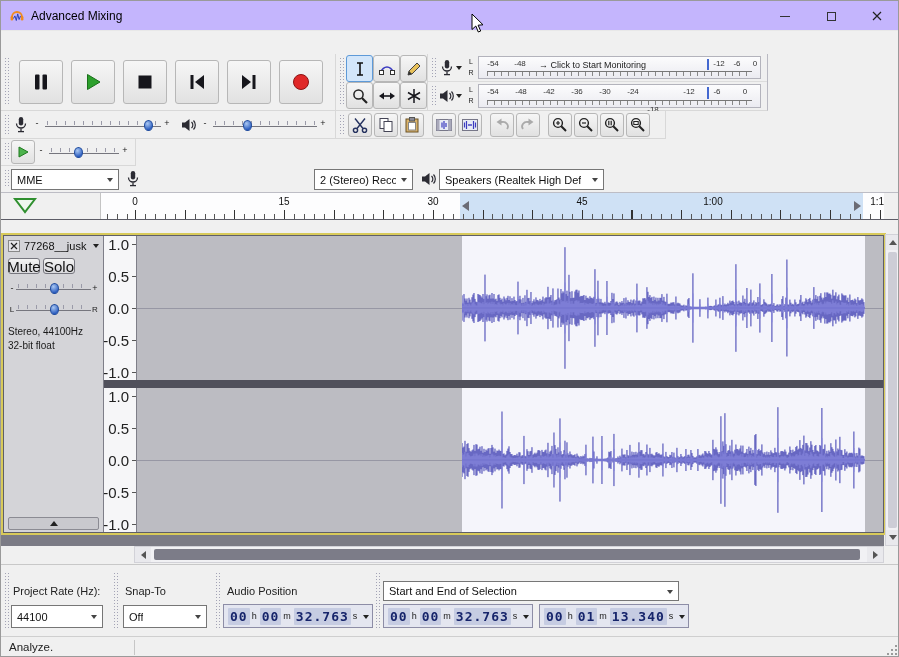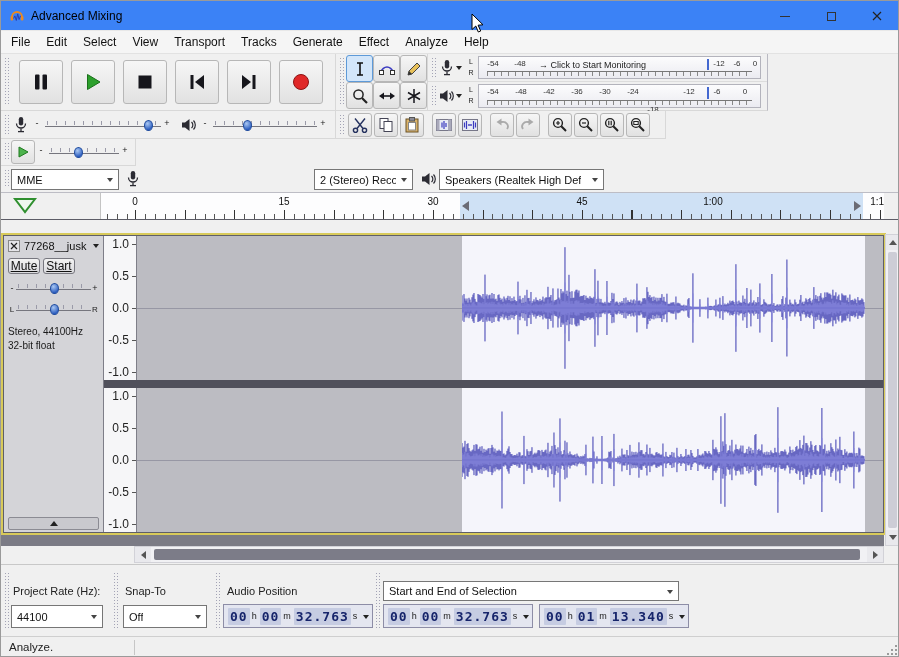--- a/index.html
+++ b/index.html
@@ -1,21 +1,21 @@
 <!DOCTYPE html>
 <html><head>
 <meta charset="utf-8">
 <style>
 *{margin:0;padding:0;box-sizing:border-box;}
 html,body{background:#555;}
 body{font-family:"Liberation Sans",sans-serif;-webkit-font-smoothing:antialiased;}
 .app{position:relative;width:899px;height:657px;background:#f0f0f0;border:1px solid #9a9a9a;overflow:hidden;font-size:12px;color:#111;cursor:default;user-select:none;}
 
 
-.titlebar{position:absolute;left:0;top:0;width:899px;height:30px;background:#3b82f6;border-bottom:1px solid #e8e8e8;display:flex;align-items:center;}
+.titlebar{position:absolute;left:0;top:0;width:899px;height:30px;background:#c4b5fd;border-bottom:1px solid #e8e8e8;display:flex;align-items:center;}
 .title-text{font-size:12px;color:#000;margin-left:6px;}
 .win-controls{position:absolute;right:0;top:0;height:30px;display:flex;}
 .wbtn{width:46px;height:30px;display:flex;align-items:center;justify-content:center;}
 .wmin-glyph{width:10px;height:1px;background:#333;}
 .wmax-glyph{width:9px;height:9px;border:1px solid #333;}
 
 
 .menubar{position:absolute;left:0;top:30px;width:899px;height:23px;background:#f5f5f5;border-bottom:1px solid #e2e2e2;display:flex;align-items:center;padding-left:2px;}
 .menu-item{padding:0 8px;font-size:12px;line-height:22px;color:#111;}
 
@@ -65,29 +65,29 @@
 .tl-ticks-major{position:absolute;left:0;right:0;bottom:0;height:9px;background:repeating-linear-gradient(to right,#333 0 1px,transparent 1px 49.65px);background-position:34px 0;}
 
 
 .trackarea{position:absolute;left:0;top:219px;width:899px;height:344px;background:#f0f0f0;}
 .track{position:absolute;left:2px;top:15px;width:881px;height:298px;background:#d4d4d8;border:1px solid #5f5f68;box-shadow:0 0 0 2px #d8ca5a;}
 .tcp{position:absolute;left:0;top:0;width:100px;height:296px;background:#d4d4d8;border-right:1px solid #7e7e88;display:flex;flex-direction:column;padding:2px 4px 2px 4px;}
 .tcp-titlerow{display:flex;align-items:center;height:15px;flex:0 0 auto;justify-content:space-between;}
 .tcp-close{width:12px;height:12px;border:1px solid #888;background:#e4e4e8;display:flex;align-items:center;justify-content:center;flex:0 0 auto;}
 .tcp-name{flex:1 1 auto;font-size:11px;margin:0 2px 0 4px;overflow:hidden;white-space:nowrap;}
 .tcp-btnrow{display:flex;gap:3px;margin-top:5px;flex:0 0 auto;}
-.tcp-btn{width:32px;height:16px;font-size:12px;display:flex;align-items:center;justify-content:center;background:linear-gradient(#f3f3f3,#d9d9dd);border:1px solid #77777f;border-radius:3px;text-decoration:underline;}
+.tcp-btn{width:32px;height:16px;font-size:15px;display:flex;align-items:center;justify-content:center;background:linear-gradient(#f3f3f3,#d9d9dd);border:1px solid #77777f;border-radius:3px;}
 .tcp-sliderrow{display:flex;align-items:center;margin-top:7px;height:14px;flex:0 0 auto;}
 .tcp-sliderrow .lws{flex:1 1 auto;}
 .tcp-info{margin-top:9px;font-size:10px;line-height:1.4;color:#1a1a1a;flex:0 0 auto;}
 .tcp-spacer{flex:1 1 auto;}
 .tcp-collapse{height:13px;background:#c9c9ce;border:1px solid #8b8b93;border-radius:2px;display:flex;align-items:center;justify-content:center;flex:0 0 auto;}
 .vruler{position:absolute;left:100px;top:0;width:33px;height:296px;background:#f6f6f8;border-right:1px solid #7e7e88;}
 .vr-ch{position:absolute;left:0;width:100%;height:144px;}
-.vr-label{position:absolute;right:7px;font-size:12px;color:#222;transform:translateY(-50%);text-align:right;}
+.vr-label{position:absolute;right:7px;font-size:15px;color:#222;transform:translateY(-50%);text-align:right;}
 .vr-tick{position:absolute;right:0;width:4px;height:1px;background:#555;}
 .waves{position:absolute;left:133px;top:0;width:746px;height:296px;}
 .wch{position:absolute;left:0;width:746px;height:144px;background:#bcbcc2;overflow:hidden;}
 .wch::before{content:"";position:absolute;left:0;right:0;top:72px;height:1px;background:rgba(40,40,75,0.25);}
 .wsep{position:absolute;left:100px;right:0;top:144px;height:8px;background:#50505b;z-index:3;}
 .clip{position:absolute;top:0;bottom:0;background:#f5f5fb;}
 .wave-outer{stroke:#3a3ab0;stroke-width:1;fill:none;}
 .wave-inner{stroke:#8585dc;stroke-width:1;fill:none;}
 .wave-center{stroke:#2a2a96;stroke-width:1;}
 
@@ -144,32 +144,20 @@
         <svg width="10" height="10" viewBox="0 0 10 10">
             <path d="M1 1 L9 9 M9 1 L1 9" stroke="#222" stroke-width="1.2"></path>
           </svg>
       </div>
     </div>
     <svg width="13" height="20" viewBox="0 0 13 20" style="position:absolute;left:470px;top:12px;z-index:99;">
       <path d="M1 1 L1 16.5 L4.8 13 L7.3 19 L9.7 18 L7.1 12.2 L12 11.8 Z" fill="#fff" stroke="#000" stroke-width="1"></path>
     </svg>
   </div>
 
-  <div class="menubar">
-    <span class="menu-item">File</span>
-    <span class="menu-item">Edit</span>
-    <span class="menu-item">Select</span>
-    <span class="menu-item">View</span>
-    <span class="menu-item">Transport</span>
-    <span class="menu-item">Tracks</span>
-    <span class="menu-item">Generate</span>
-    <span class="menu-item">Effect</span>
-    <span class="menu-item">Analyze</span>
-    <span class="menu-item">Help</span>
-  </div>
 
   <div class="dock">
 
     <div class="tb" style="left:0;top:0;width:335px;height:57px;">
       <div class="grip" style="left:3px;"></div>
       <div class="tbtn" style="left:18px;top:6px;width:44px;height:44px;">
         <svg width="20" height="20" viewBox="0 0 20 20">
             <rect x="4" y="2.5" width="4.5" height="15" rx="1" fill="#16161c"></rect>
             <rect x="11.5" y="2.5" width="4.5" height="15" rx="1" fill="#16161c"></rect>
           </svg>
@@ -478,21 +466,21 @@
           <div class="tcp-close">
             <svg width="8" height="8" viewBox="0 0 8 8">
                 <path d="M1 1 L7 7 M7 1 L1 7" stroke="#222" stroke-width="1.2"></path>
               </svg>
           </div>
           <div class="tcp-name">77268__jusk</div>
           <div class="tri-down"></div>
         </div>
         <div class="tcp-btnrow">
           <div class="tcp-btn">Mute</div>
-          <div class="tcp-btn">Start</div>
+          <div class="tcp-btn">Solo</div>
         </div>
         <div class="tcp-sliderrow">
           <span class="send">-</span>
           <div class="lws">
               <div class="lws-ticks"></div>
               <div class="lws-line"></div>
               <div class="lws-thumb" style="left:50%;"></div>
             </div>
           <span class="send">+</span>
         </div>

